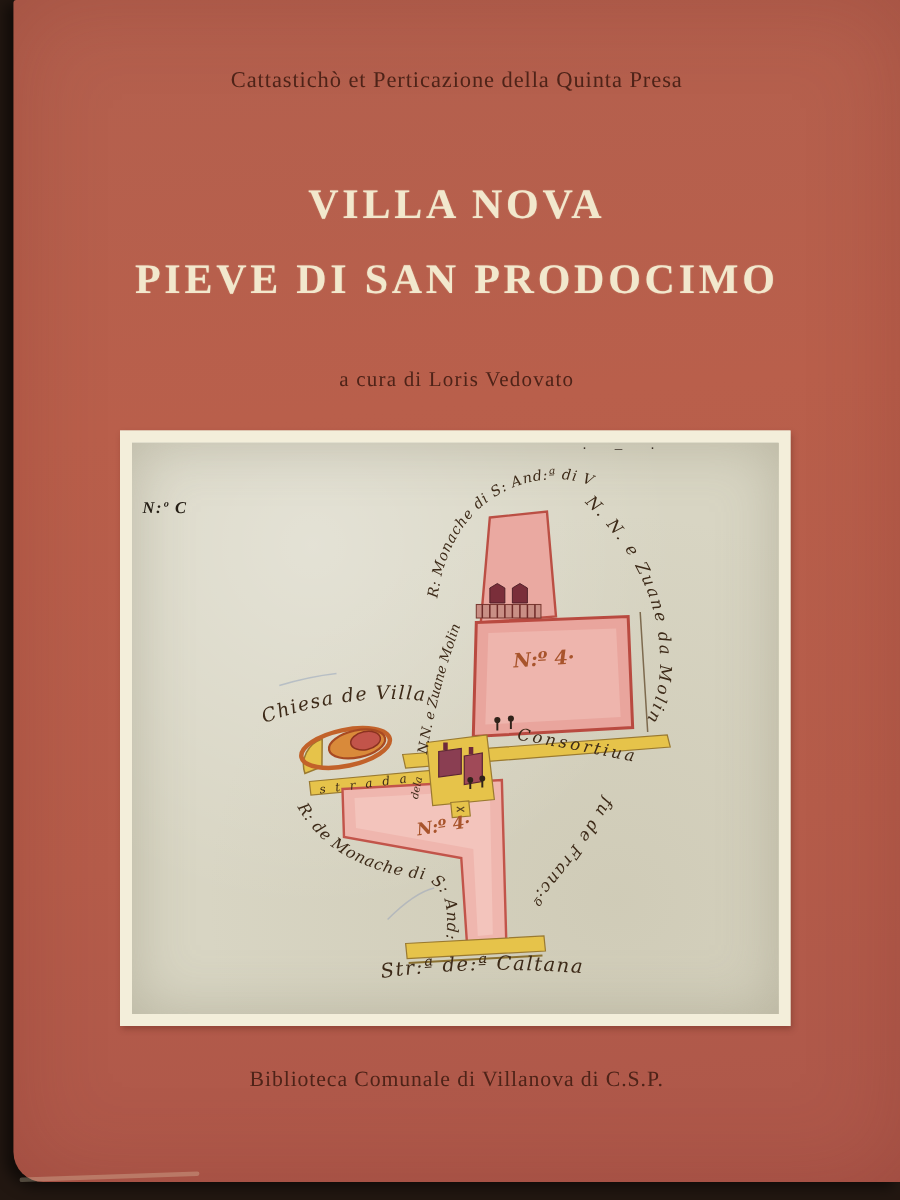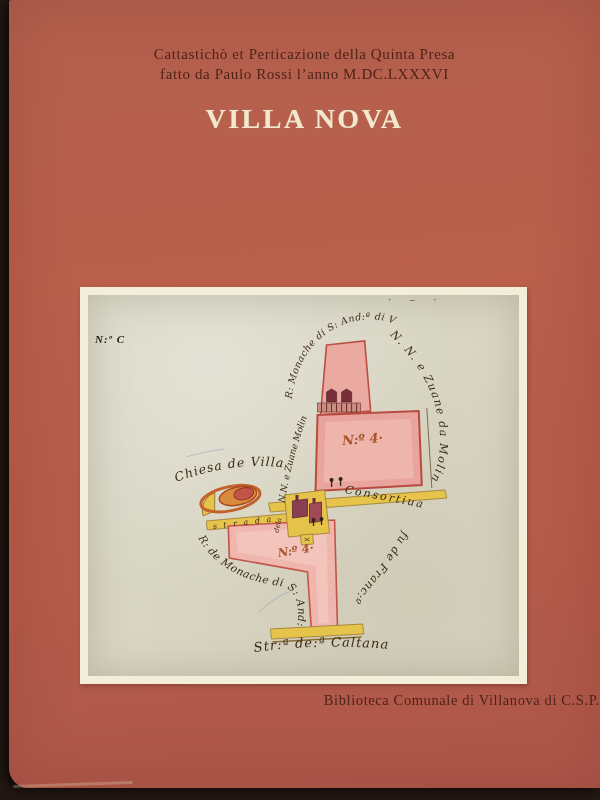--- a/index.html
+++ b/index.html
@@ -22,27 +22,27 @@
   .header-block{
     position:absolute;top:44px;left:0;width:100%;text-align:center;
     color:#4e2318;font-size:15px;line-height:20px;letter-spacing:.6px;
   }
   .title-block{
     position:absolute;top:103px;left:0;width:100%;text-align:center;
     color:#f2e8cd;font-size:28px;line-height:32px;letter-spacing:2.5px;
     font-weight:600;
     text-shadow:0 0 1px rgba(250,240,215,.4);
   }
-  .title-block span{display:block;}
+  .title-block span{display:block;margin-top:18px;}
   .editor-line{
     position:absolute;top:246px;left:0;width:100%;text-align:center;
     color:#4e2318;font-size:14px;letter-spacing:.8px;
   }
   .footer-line{
-    position:absolute;top:692px;left:0;width:100%;text-align:right;
+    position:absolute;top:712px;left:0;width:100%;text-align:center;
     color:#4e2318;font-size:14.5px;letter-spacing:.6px;
   }
   
   .map-mat{
     position:absolute;left:71px;top:287px;width:431px;height:381px;
     border:8px solid #f3eeda;
     box-shadow:1px 2px 4px rgba(80,30,20,.35);
     background:#d9d6c4;
   }
   .map-paper{
@@ -65,27 +65,28 @@
   .hw{font-family:"DejaVu Serif", serif;font-style:italic;fill:#3d2a18;}
   .num{font-family:"DejaVu Serif", serif;font-style:italic;font-weight:bold;fill:#a8542c;}
 </style>
 </head>
 <body>
 
 <div class="cover">
 
   <div class="header-block">
     <div>Cattastichò et Perticazione della Quinta Presa</div>
-    <div>fatto da Paulo Rossi l’anno M.DC.LXXXVI</div>
   </div>
 
   <div class="title-block">
     <span>VILLA NOVA</span>
+    <span>PIEVE DI SAN PRODOCIMO</span>
   </div>
 
+  <div class="editor-line">a cura di Loris Vedovato</div>
 
   <div class="map-mat">
     <div class="map-paper">
 
       <div class="corner-note">N:º C</div>
       <div class="corner-marks">· – ·</div>
 
       <svg class="map-svg" viewBox="0 0 430 381" preserveAspectRatio="none">
         <defs>
           <path id="pChiesa" d="M 88,187 Q 150,164 206,174"></path>

